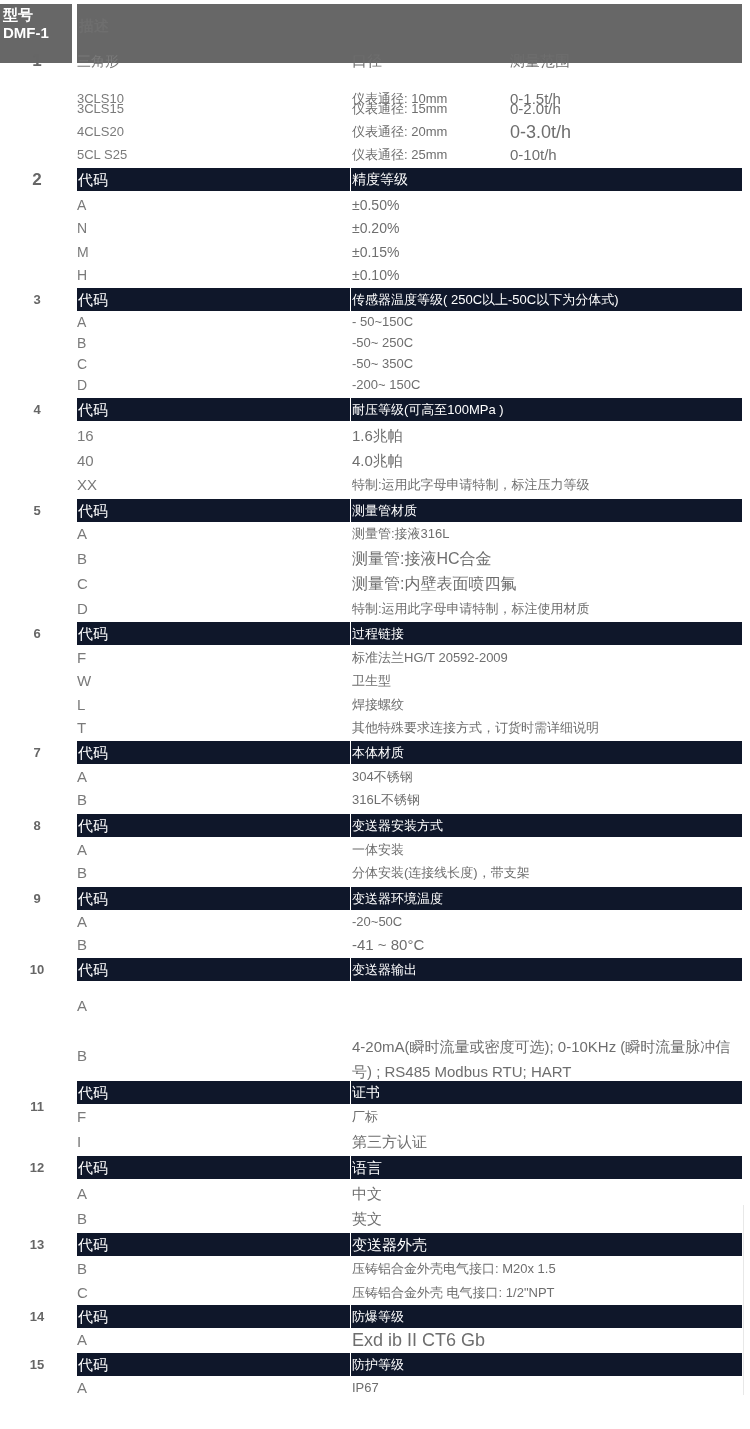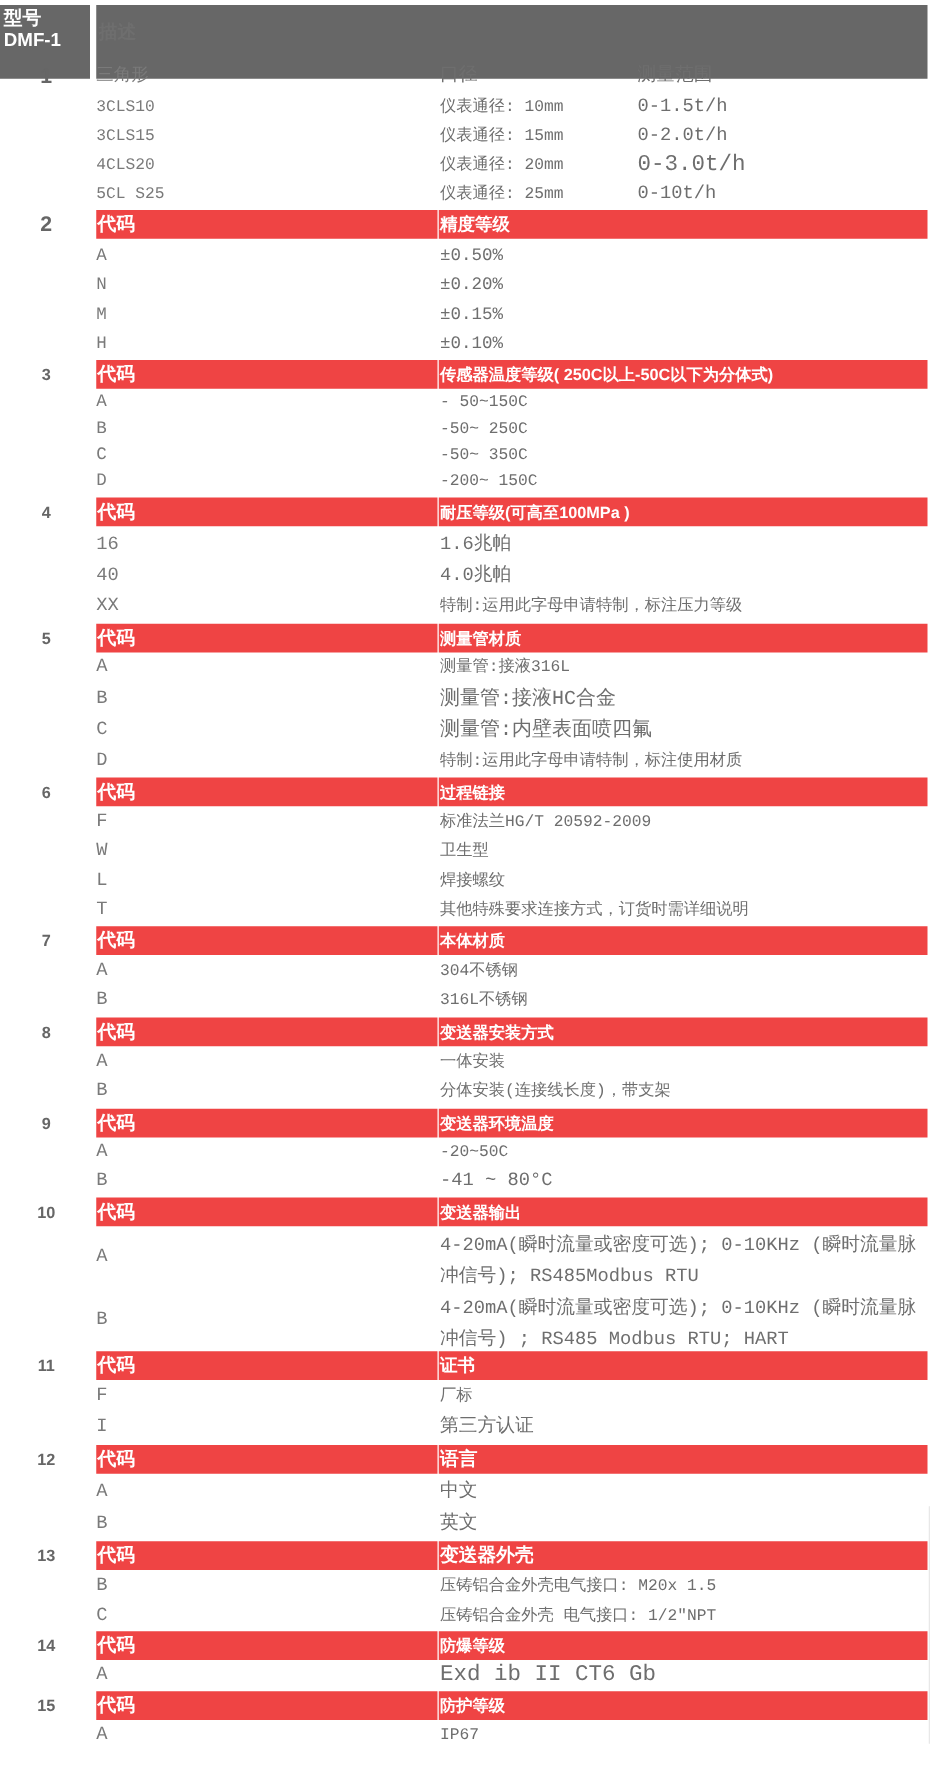--- a/index.html
+++ b/index.html
@@ -3,24 +3,24 @@
 <meta charset="utf-8">
 <style>
   html, body { margin:0; padding:0; background:#ffffff; }
   body { width:750px; height:1429px; position:relative; overflow:hidden;
          font-family:"Liberation Sans","DejaVu Sans",sans-serif; color:#6a6a6a; }
   .top-hdr { position:absolute; top:4px; height:59px; background:#676767; color:#fff; font-weight:bold; }
   .top-hdr.model { left:0; width:72px; font-size:15px; line-height:18px; padding:2px 0 0 3px; box-sizing:border-box; }
   .top-hdr.desc { left:77px; width:665px; font-size:15px; line-height:44px; padding-left:2px; box-sizing:border-box; }
   .sec { position:absolute; left:0; width:750px; }
   .num { position:absolute; left:0; width:78px; text-align:center; font-weight:bold; color:#666; box-sizing:border-box; padding-right:4px; }
-  .hbar { position:absolute; height:23px; background:#ef4444; color:#fff; font-weight:bold; line-height:23px; font-size:14px; box-sizing:border-box; padding-left:1px; white-space:nowrap; overflow:hidden; }
+  .hbar { position:absolute; height:23px; background:#0f172a; color:#fff; font-weight:normal; line-height:23px; font-size:14px; box-sizing:border-box; padding-left:1px; white-space:nowrap; overflow:hidden; }
   .hbar.c2 { left:77px; width:273px; font-size:15px; }
   .hbar.c3 { left:351px; width:391px; }
-  .row { position:absolute; left:0; width:632px;font-family:Liberation Mono, monospace; }
+  .row { position:absolute; left:0; width:632px; }
   .code { position:absolute; left:77px; color:#7a7a7a; }
   .desc { position:absolute; left:352px; color:#6e6e6e; white-space:nowrap; }
   .rng  { position:absolute; left:510px; color:#6e6e6e; }
   .wrap { white-space:normal; width:390px; line-height:25px; }
   .edge { position:absolute; right:6px; top:1205px; width:1px; height:190px; background:#e8e8e8; }
 </style>
 </head>
 <body>
 
 <div class="top-hdr model">
@@ -29,21 +29,21 @@
 </div>
 <div class="top-hdr desc">描述</div>
 
 <div class="sec" style="top:50px;">
   <div class="num" style="top:0;font-size:17px;line-height:22px;">1</div>
   <div class="row" style="top:0;height:22px;font-size:14px;line-height:22px;">
     <span class="code">三角形</span>
     <span class="desc" style="font-size:15px;">口径</span>
     <span class="rng" style="font-size:15px;">测量范围</span>
   </div>
-  <div class="row" style="top:25px;height:22px;font-size:13px;line-height:22px;text-align:center;">
+  <div class="row" style="top:38px;height:22px;font-size:13px;line-height:22px;text-align:center;">
     <span class="code">3CLS10</span>
     <span class="desc">仪表通径: 10mm</span>
     <span class="rng" style="font-size:15px;">0-1.5t/h</span>
   </div>
   <div class="row" style="top:48px;height:22px;font-size:13px;line-height:22px;">
     <span class="code">3CLS15</span>
     <span class="desc">仪表通径: 15mm</span>
     <span class="rng" style="font-size:15px;">0-2.0t/h</span>
   </div>
   <div class="row" style="top:71px;height:22px;font-size:13px;line-height:22px;">
@@ -205,30 +205,29 @@
       <span class="desc" style="font-size:15px;">-41 ~ 80°C</span>
     </div>
 </div>
 
 <div class="sec" style="top:958px;">
   <div class="num" style="top:0;font-size:13px;line-height:23px;">10</div>
   <div class="hbar c2" style="top:0;">代码</div>
   <div class="hbar c3" style="top:0;font-size:13px;">变送器输出</div>
   <div class="row" style="top:26px;height:50px;">
     <span class="code" style="font-size:15px;top:13px;">A</span>
-    <span class="desc wrap" style="font-size:15px;">4-20mA(瞬时流量或密度可选); 0-10KHz (瞬时流量脉冲信号); RS485Modbus RTU</span>
   </div>
   <div class="row" style="top:76px;height:50px;">
     <span class="code" style="font-size:15px;top:13px;">B</span>
     <span class="desc wrap" style="font-size:15px;">4-20mA(瞬时流量或密度可选); 0-10KHz (瞬时流量脉冲信号) ; RS485 Modbus RTU; HART</span>
   </div>
 </div>
 
 <div class="sec" style="top:1081px;">
-  <div class="num" style="top:0;font-size:13px;line-height:23px;">11</div>
+  <div class="num" style="top:14px;font-size:13px;line-height:23px;">11</div>
   <div class="hbar c2" style="top:0;">代码</div>
   <div class="hbar c3" style="top:0;font-size:14px;">证书</div>
   <div class="row" style="top:25px;line-height:22px;">
       <span class="code" style="font-size:15px;">F</span>
       <span class="desc" style="font-size:13px;">厂标</span>
     </div>
   <div class="row" style="top:49px;line-height:24px;">
       <span class="code" style="font-size:15px;">I</span>
       <span class="desc" style="font-size:15px;">第三方认证</span>
     </div>

